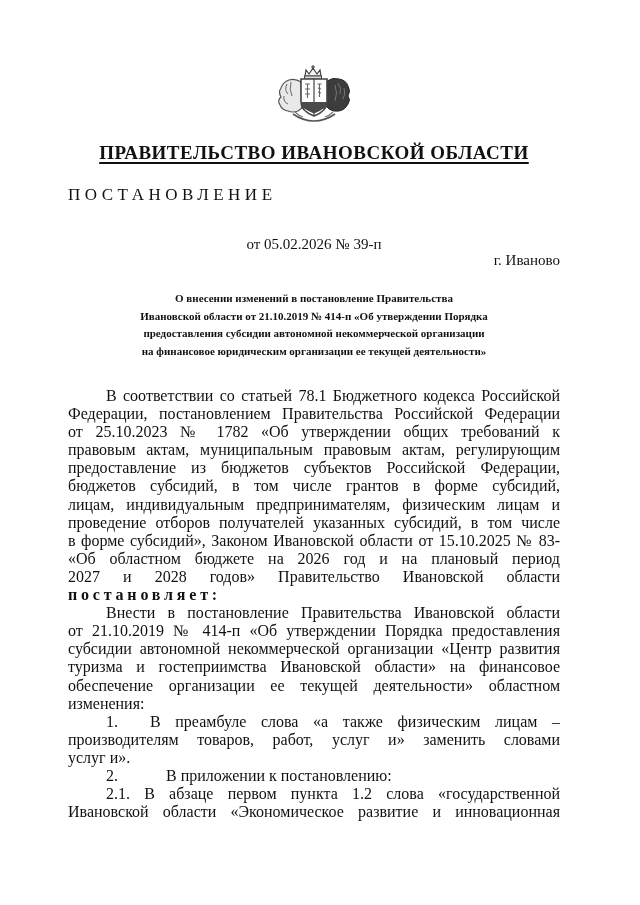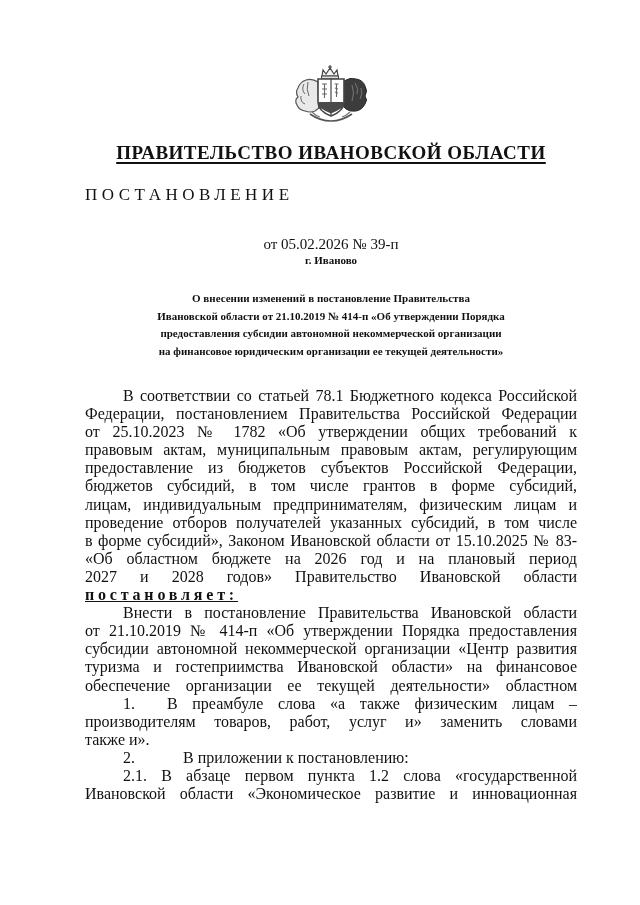--- a/index.html
+++ b/index.html
@@ -8,21 +8,21 @@
     width:640px;height:905px;
     margin:0 auto;
     background:#ffffff;
     color:#111;
     font-family:"Liberation Serif","DejaVu Serif",serif;
     overflow:hidden;
     box-sizing:border-box;
     padding-top:64px;
   }
   .content{
-    margin-left:85px;
+    margin-left:68px;
     width:492px;
   }
   .emblem{
     display:block;
     margin:0 auto;
     width:78px;height:58px;
   }
   .org-name{
     margin-top:21px;
     text-align:center;
@@ -44,24 +44,23 @@
     line-height:20px;
     letter-spacing:4.5px;
   }
   .date-line{
     margin-top:31px;
     text-align:center;
     font-size:15px;
     line-height:16px;
   }
   .city-line{
-    text-align:center;
-    font-size:11px;
+    text-align:right;
+    font-size:15px;
     line-height:16px;
-    font-weight:bold;
   }
   .doc-title{
     margin-top:22px;
     text-align:center;
     font-weight:bold;
     font-size:11px;
     line-height:17.5px;
   }
   .body-text{
     margin-top:27px;
@@ -69,21 +68,21 @@
   }
   .line{
     height:18.1px;
     line-height:18.1px;
     overflow:hidden;
     text-align:left;
   }
   .line.jst{ text-align:justify; text-align-last:justify; }
   .line.ind{ text-indent:38px; }
   .line.bld{ font-weight:bold; }
-  .line.lsp{ letter-spacing:3.8px;text-decoration:underline; }
+  .line.lsp{ letter-spacing:3.8px; }
 </style>
 </head>
 <body>
 
 <div class="page">
   <div class="content">
 
     <svg class="emblem" viewBox="0 0 78 58" xmlns="http://www.w3.org/2000/svg">
 
       <path d="M14,16 q-6,2 -8,8 q-3,4 0,9 q-4,3 -1,8 q2,5 8,6 q5,2 10,0 l4,-3 l-1,-26 q-6,-4 -12,-2 z" fill="#e9e9e9" stroke="#555" stroke-width="1.2"></path>
@@ -137,22 +136,23 @@
         <div class="line jst">проведение отборов получателей указанных субсидий, в том числе грантов</div>
         <div class="line jst">в форме субсидий», Законом Ивановской области от 15.10.2025 № 83-ОЗ</div>
         <div class="line jst">«Об областном бюджете на 2026 год и на плановый период</div>
         <div class="line jst">2027 и 2028 годов» Правительство Ивановской области</div>
         <div class="line bld lsp">постановляет:</div>
         <div class="line jst ind">Внести в постановление Правительства Ивановской области</div>
         <div class="line jst">от 21.10.2019 № 414-п «Об утверждении Порядка предоставления</div>
         <div class="line jst">субсидии автономной некоммерческой организации «Центр развития</div>
         <div class="line jst">туризма и гостеприимства Ивановской области» на финансовое</div>
         <div class="line jst">обеспечение организации ее текущей деятельности» областном</div>
+        <div class="line">изменения:</div>
         <div class="line jst ind">1.  В преамбуле слова «а также физическим лицам –</div>
         <div class="line jst">производителям товаров, работ, услуг и» заменить словами «физическим</div>
-        <div class="line">также и».</div>
+        <div class="line">услуг и».</div>
         <div class="line ind">2.   В приложении к постановлению:</div>
         <div class="line jst ind">2.1. В абзаце первом пункта 1.2 слова «государственной программы</div>
         <div class="line jst">Ивановской области «Экономическое развитие и инновационная</div>
       </div>
 
   </div>
 </div>
 
 </body></html>

